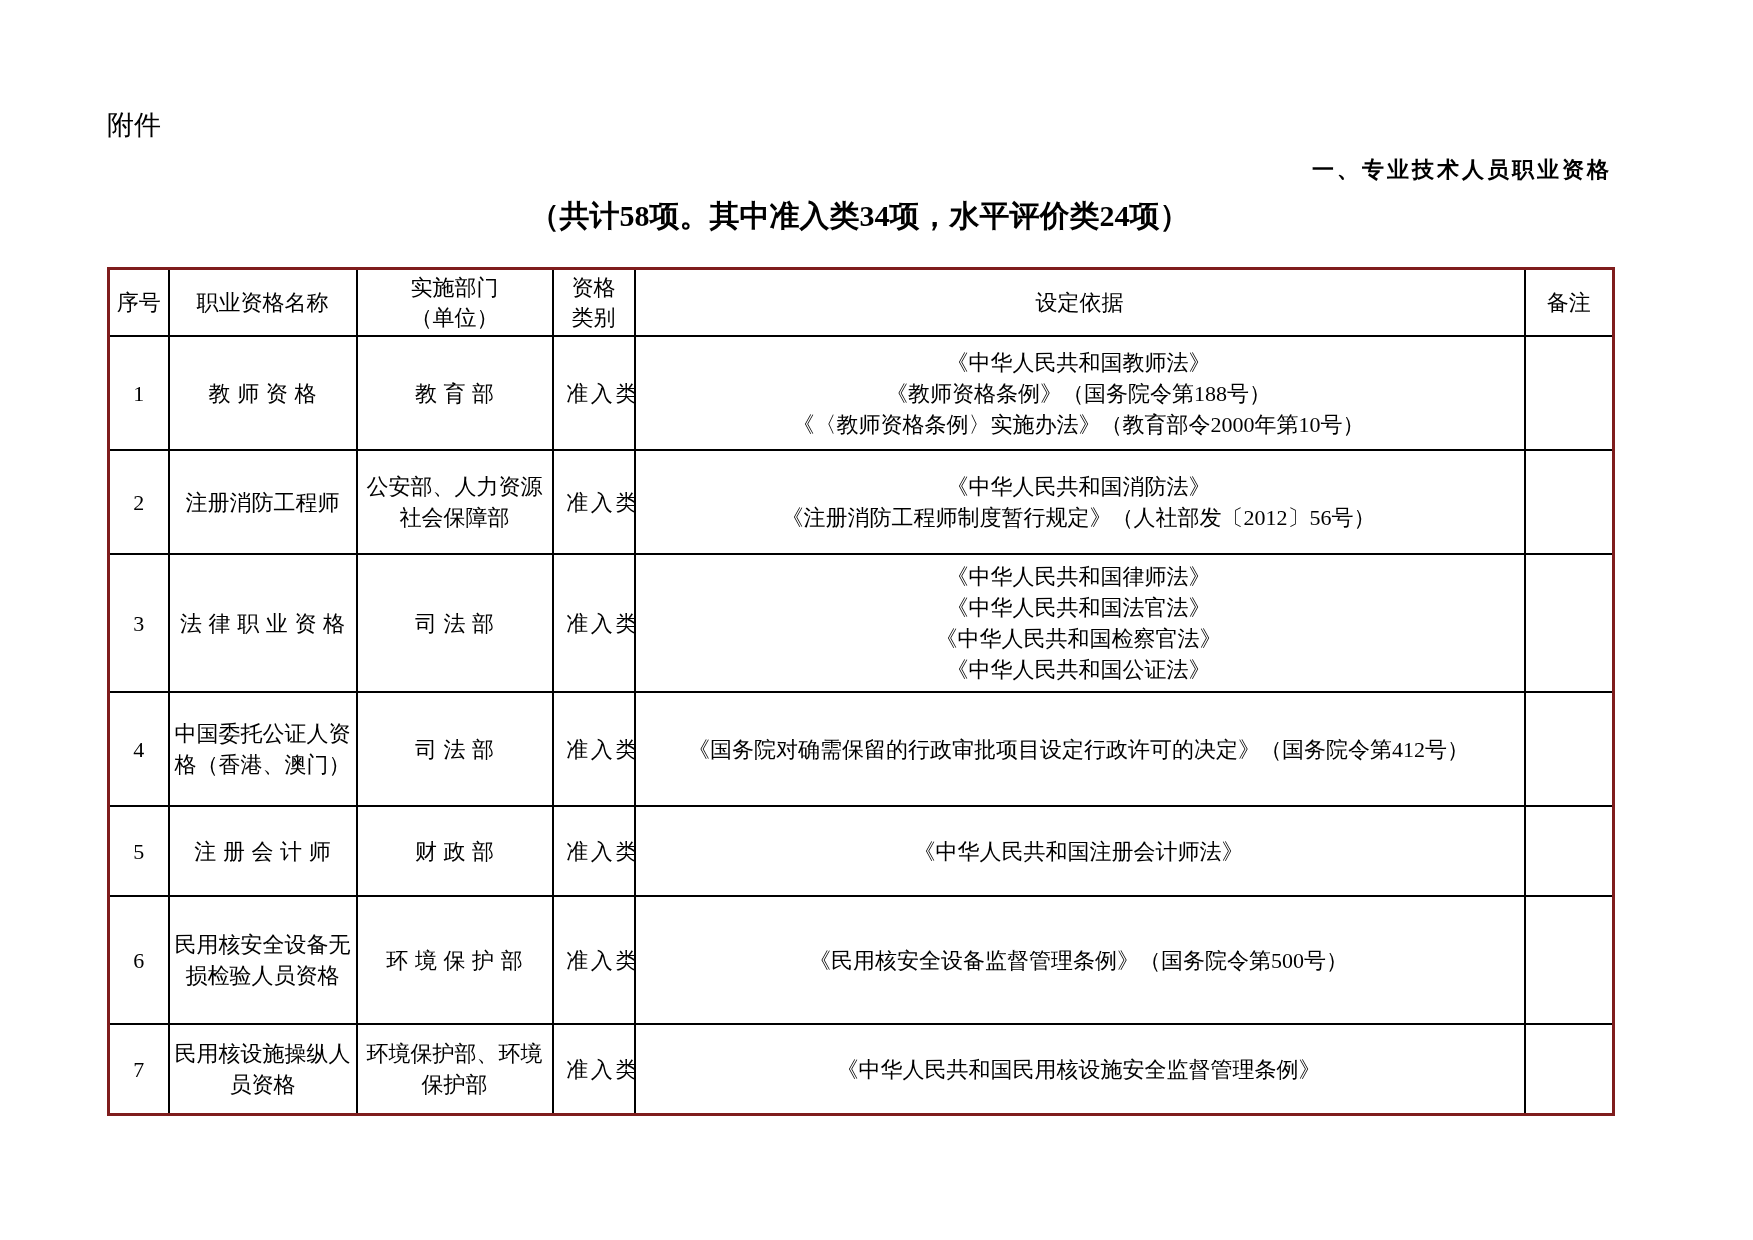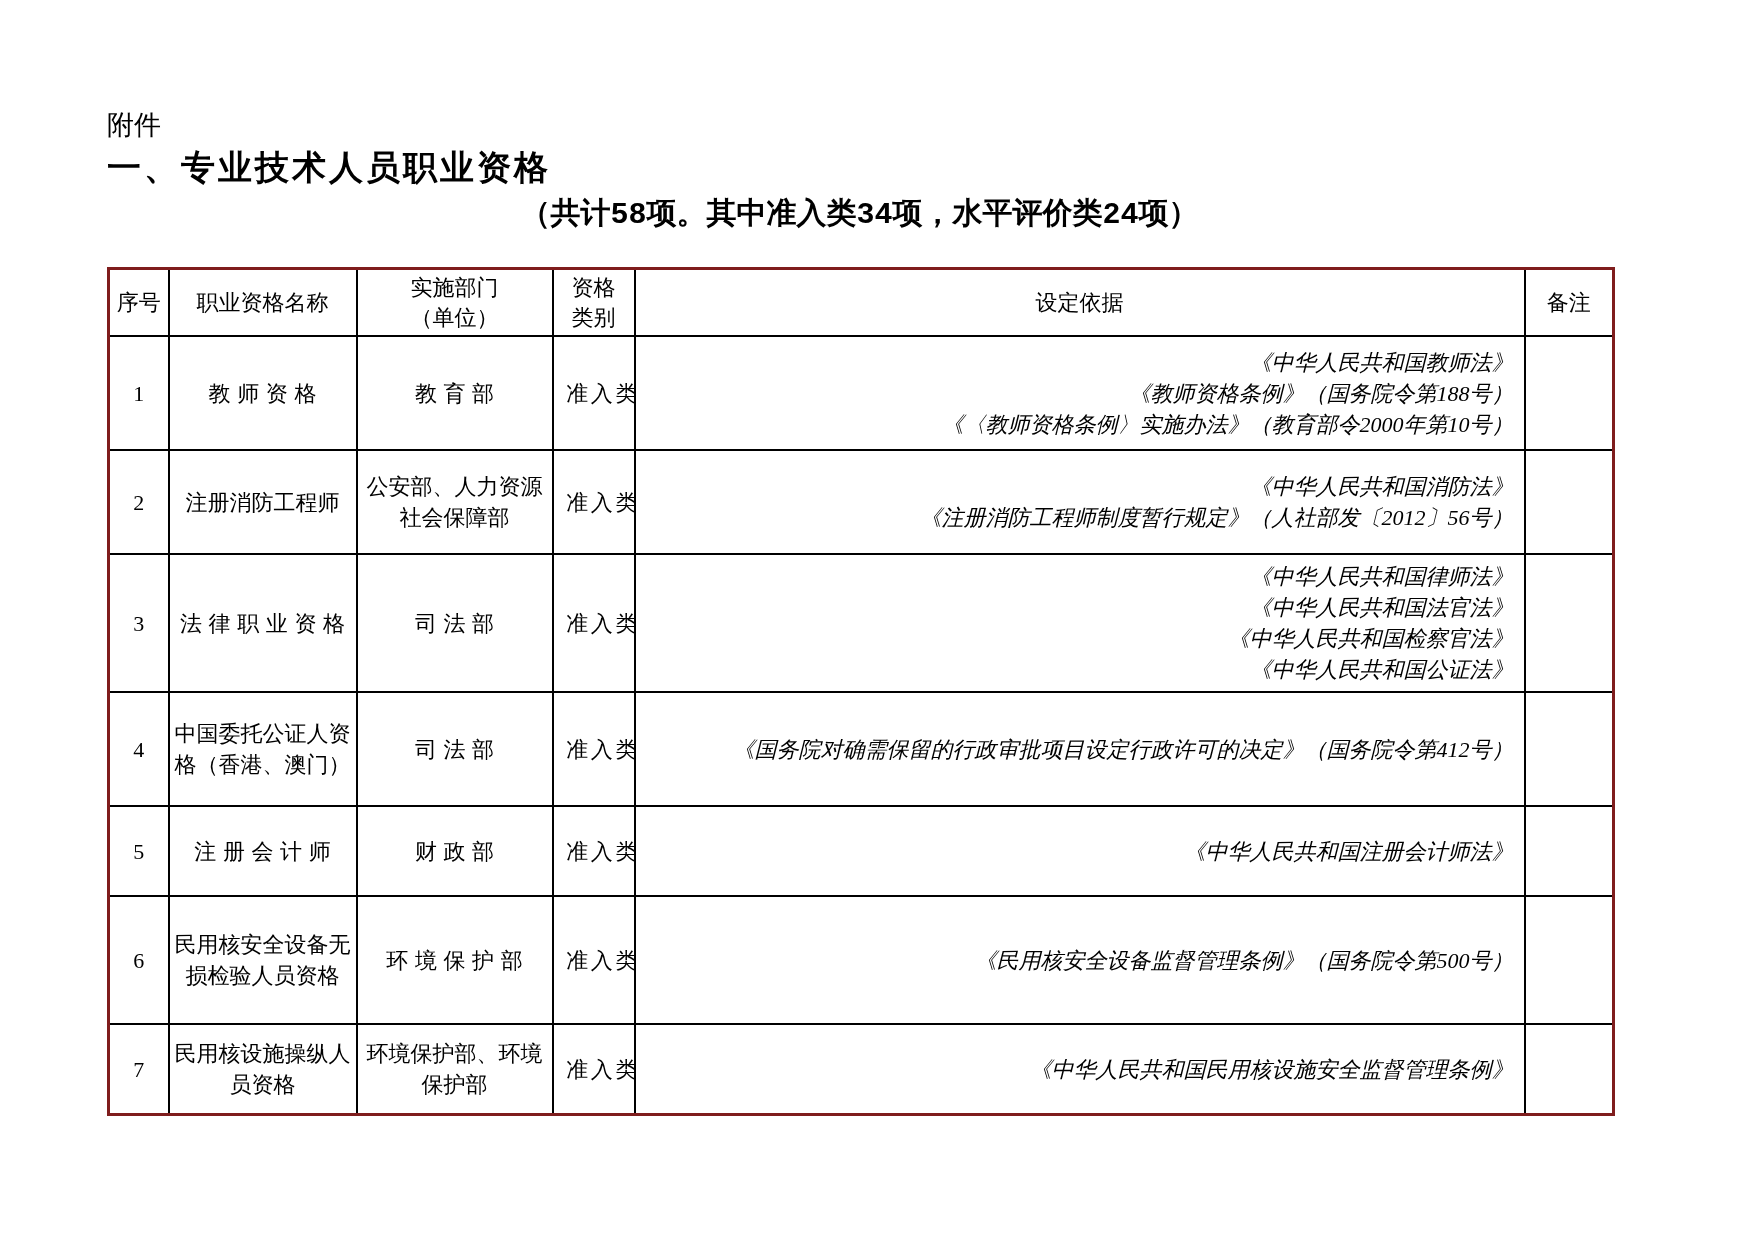--- a/index.html
+++ b/index.html
@@ -29,30 +29,30 @@
     margin: 8px 0 0 0;
     font-family: "Liberation Serif", "DejaVu Serif", serif;
     font-size: 42px;
     font-weight: bold;
     line-height: 55px;
     letter-spacing: 2px;
     text-align: center;
   }
   .section-title {
     margin: 4px 0 0 0;
-    font-family: Liberation Mono, monospace;
-    font-size: 34px;
+    font-family: Liberation Serif, serif;
+    font-size: 22px;
     font-weight: bold;
     line-height: 44px;
     letter-spacing: 3px;
-    text-align: left;
+    text-align: right;
   }
   .section-note {
     margin: 4px 0 0 0;
-    font-family: Liberation Mono, monospace;
+    font-family: Liberation Serif, serif;
     font-size: 30px;
     font-weight: bold;
     line-height: 39px;
     text-align: center;
   }
   table.catalog {
     margin-top: 32px;
     width: 1505px;
     border-collapse: collapse;
     table-layout: fixed;
@@ -75,21 +75,21 @@
   }
   table.catalog td {
     font-family: "Liberation Serif", "DejaVu Serif", serif;
     font-size: 22px;
     line-height: 31px;
   }
   .col-seq { text-align: center; font-size: 20px; padding: 4px 2px; }
   .col-name { text-align: center; padding: 6px 0; }
   .col-dept { text-align: center; padding: 6px 1px; }
   .col-category { text-align: center; white-space: nowrap; padding: 6px 10px; }
-  .col-basis { text-align: right; padding: 6px 10px 6px 8px; white-space: pre-line; font-style: italic; }
+  .col-basis { text-align: center; padding: 6px 10px 6px 8px; white-space: pre-line; }
   .col-remark { padding: 4px; }
   .col-name.spaced, .col-dept.spaced { letter-spacing: 0.3em; text-indent: 0.3em; }
   .col-category.spaced { letter-spacing: 0.12em; text-indent: 0.12em; }
   tbody tr:nth-child(1) td { height: 100px; }
   tbody tr:nth-child(2) td { height: 90px; }
   tbody tr:nth-child(3) td { height: 118px; }
   tbody tr:nth-child(4) td { height: 100px; }
   tbody tr:nth-child(5) td { height: 76px; }
   tbody tr:nth-child(6) td { height: 114px; }
   tbody tr:nth-child(7) td { height: 76px; }

